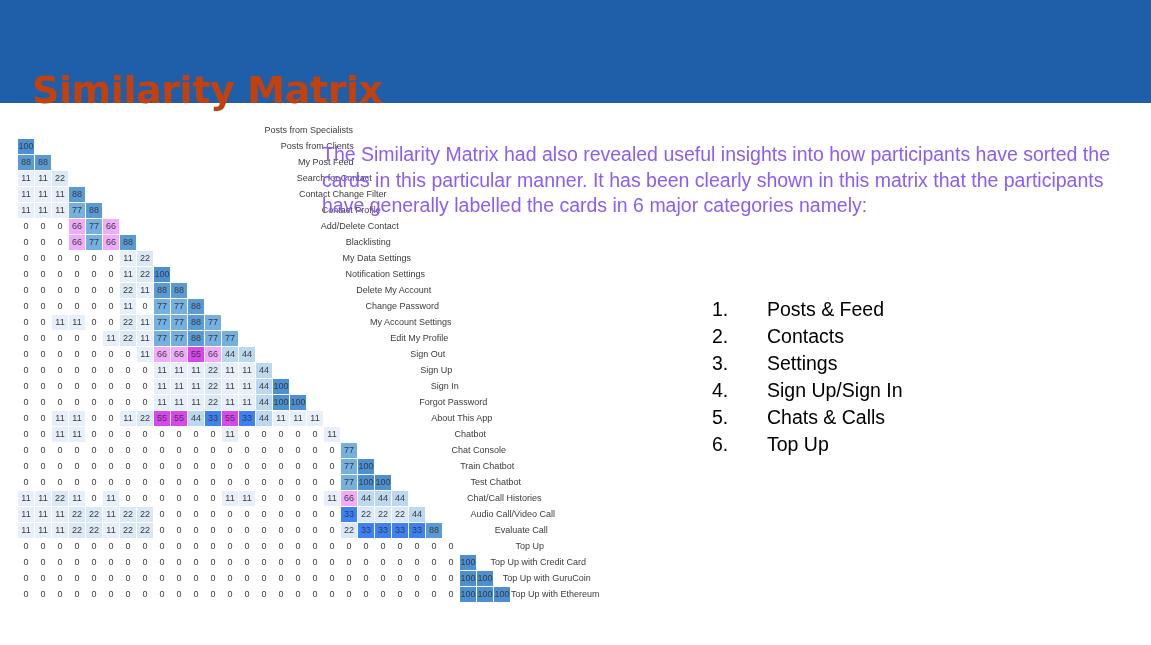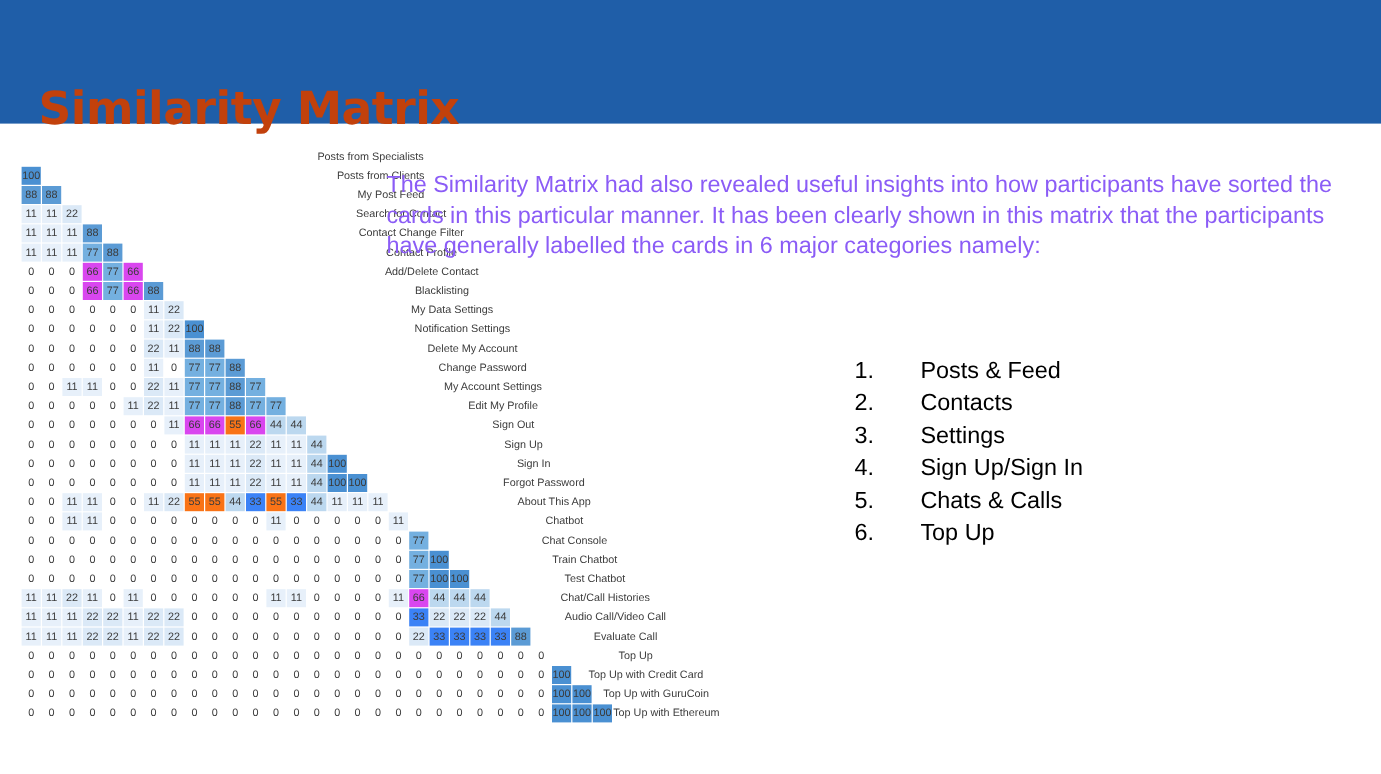--- a/index.html
+++ b/index.html
@@ -48,22 +48,22 @@
     color:#404040;
     font-size:8.5px;
     background:transparent!important;
   }
   
   .v0   {background:#ffffff;}
   .v11  {background:#e7f0fa;}
   .v22  {background:#dbe9f7;}
   .v33  {background:#3b82f6;}
   .v44  {background:#bcd8ef;}
-  .v55  {background:#f97316;}
-  .v66  {background:#d946ef;}
+  .v55  {background:#d946ef;}
+  .v66  {background:#f0abfc;}
   .v77  {background:#74b0e0;}
   .v88  {background:#5b9bd5;}
   .v100 {background:#4a90d2;}
 
   
   #body-paragraph{
     position:absolute;left:322px;top:142px;width:800px;
     font-size:19.5px;line-height:25.5px;color:#8b5cf6;
     font-family:"Liberation Sans", sans-serif;
   }

